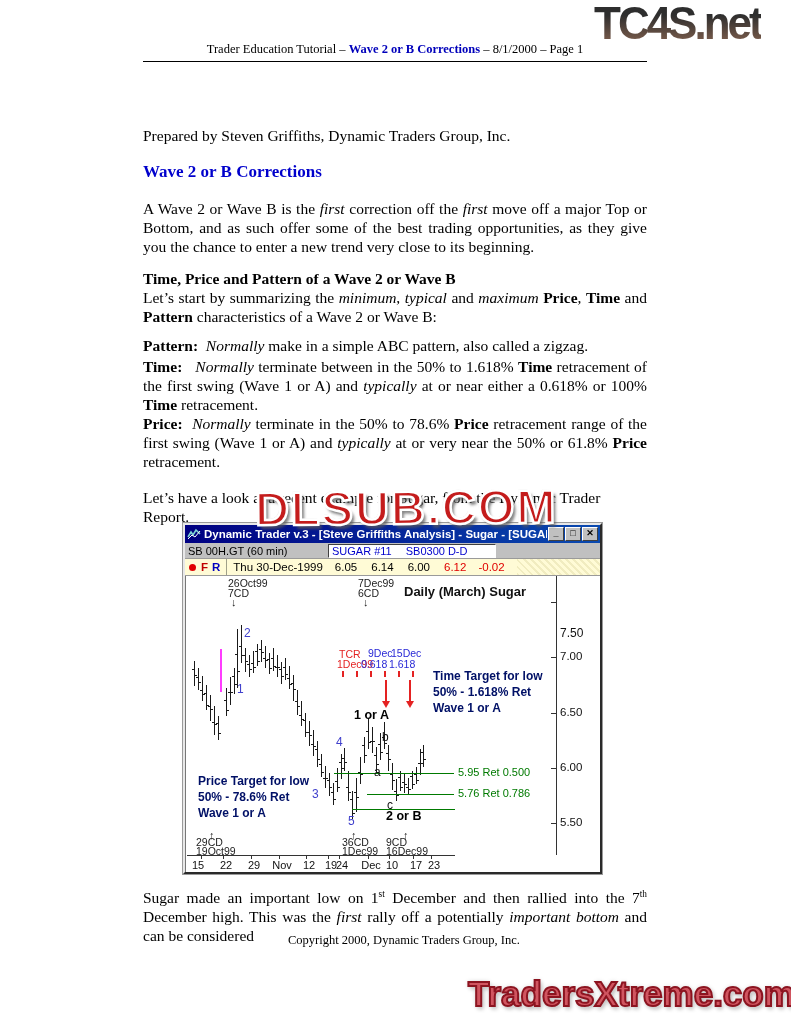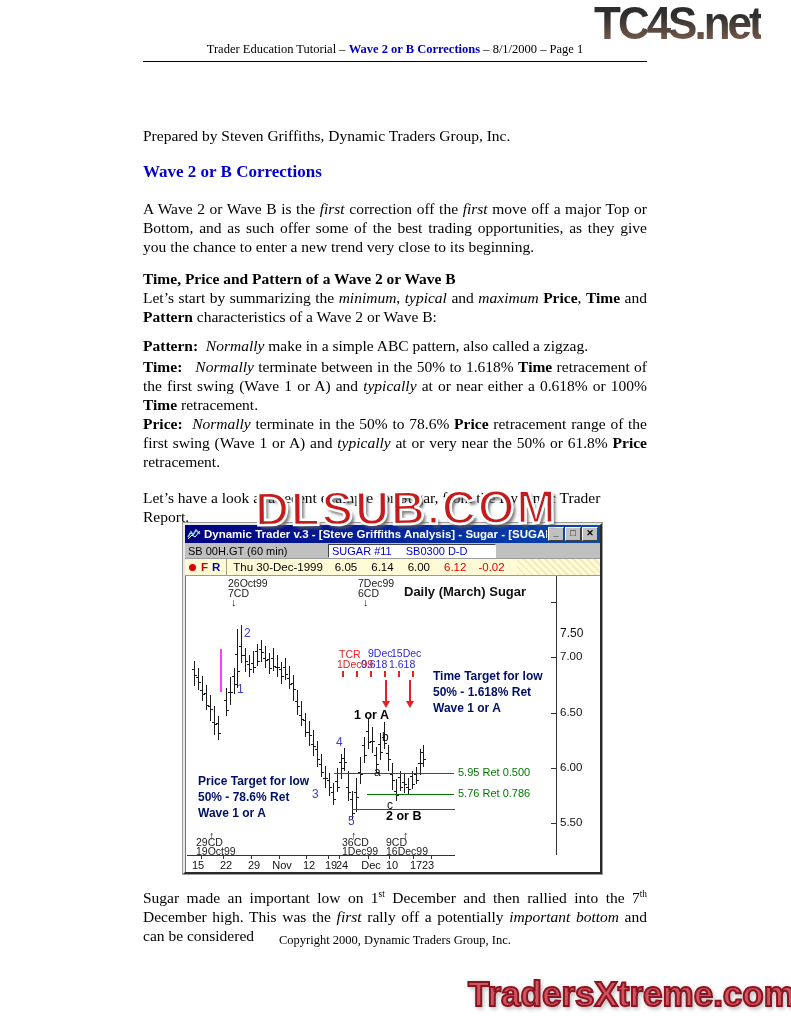--- a/index.html
+++ b/index.html
@@ -32,21 +32,21 @@
   .section-h { position:absolute; left:143px; top:162px; width:504px; font-size:17px; font-weight:bold; color:#0000cc; }
   .para { position:absolute; left:143px; width:504px; font-size:15.5px; line-height:19px; text-align:justify; }
   .p1 { top:199px; }
   .h-tpp { top:269px; font-weight:bold; text-align:left; }
   .p2 { top:288px; }
   .p-pattern { top:336px; }
   .p-time { top:357px; }
   .p-price { top:414px; }
   .p-look { top:488px; text-align:left; }
   .p-bottom { top:888px; }
-  .footer { position:absolute; left:143px; top:933px; width:504px; text-align:center; font-size:12.5px; }
+  .footer { position:absolute; left:152px; top:933px; width:504px; text-align:center; font-size:12.5px; }
   .sg-n {}
   .sg-i { font-style:italic; }
   .sg-b { font-weight:bold; }
   .sg-bb { font-weight:bold; color:#000000; }
   .sg-sup { vertical-align:super; font-size:60%; line-height:0; }
 
   
   .dlsub {
     position:absolute; left:255px; top:480px; z-index:30;
     font-family:"Liberation Sans",sans-serif; font-weight:900; font-size:47px; letter-spacing:2px;
@@ -194,21 +194,21 @@
         <div style="position: absolute; left: 133px; top: 283px; width: 24px; text-align: center; font-size: 11px; color: rgb(17, 17, 17);">19</div>
         <div style="position: absolute; left: 153px; top: 279px; width: 1px; height: 4px; background: rgb(51, 51, 51);"></div>
         <div style="position: absolute; left: 144px; top: 283px; width: 24px; text-align: center; font-size: 11px; color: rgb(17, 17, 17);">24</div>
         <div style="position: absolute; left: 182px; top: 279px; width: 1px; height: 4px; background: rgb(51, 51, 51);"></div>
         <div style="position: absolute; left: 173px; top: 283px; width: 24px; text-align: center; font-size: 11px; color: rgb(17, 17, 17);">Dec</div>
         <div style="position: absolute; left: 203px; top: 279px; width: 1px; height: 4px; background: rgb(51, 51, 51);"></div>
         <div style="position: absolute; left: 194px; top: 283px; width: 24px; text-align: center; font-size: 11px; color: rgb(17, 17, 17);">10</div>
         <div style="position: absolute; left: 227px; top: 279px; width: 1px; height: 4px; background: rgb(51, 51, 51);"></div>
         <div style="position: absolute; left: 218px; top: 283px; width: 24px; text-align: center; font-size: 11px; color: rgb(17, 17, 17);">17</div>
         <div style="position: absolute; left: 245px; top: 279px; width: 1px; height: 4px; background: rgb(51, 51, 51);"></div>
-        <div style="position: absolute; left: 236px; top: 283px; width: 24px; font-size: 11px; color: rgb(17, 17, 17);">23</div>
+        <div style="position: absolute; left: 236px; top: 283px; width: 24px; text-align: center; font-size: 11px; color: rgb(17, 17, 17);">23</div>
         <div style="position: absolute; left: 8px; top: 85px; width: 1px; height: 25px; background: rgb(26, 26, 26);"></div>
         <div style="position: absolute; left: 6px; top: 93px; width: 2px; height: 1px; background: rgb(26, 26, 26);"></div>
         <div style="position: absolute; left: 9px; top: 99px; width: 2px; height: 1px; background: rgb(26, 26, 26);"></div>
         <div style="position: absolute; left: 12px; top: 92px; width: 1px; height: 22px; background: rgb(26, 26, 26);"></div>
         <div style="position: absolute; left: 10px; top: 101px; width: 2px; height: 1px; background: rgb(26, 26, 26);"></div>
         <div style="position: absolute; left: 13px; top: 106px; width: 2px; height: 1px; background: rgb(26, 26, 26);"></div>
         <div style="position: absolute; left: 16px; top: 100px; width: 1px; height: 25px; background: rgb(26, 26, 26);"></div>
         <div style="position: absolute; left: 14px; top: 114px; width: 2px; height: 1px; background: rgb(26, 26, 26);"></div>
         <div style="position: absolute; left: 17px; top: 118px; width: 2px; height: 1px; background: rgb(26, 26, 26);"></div>
         <div style="position: absolute; left: 20px; top: 109px; width: 1px; height: 25px; background: rgb(26, 26, 26);"></div>

